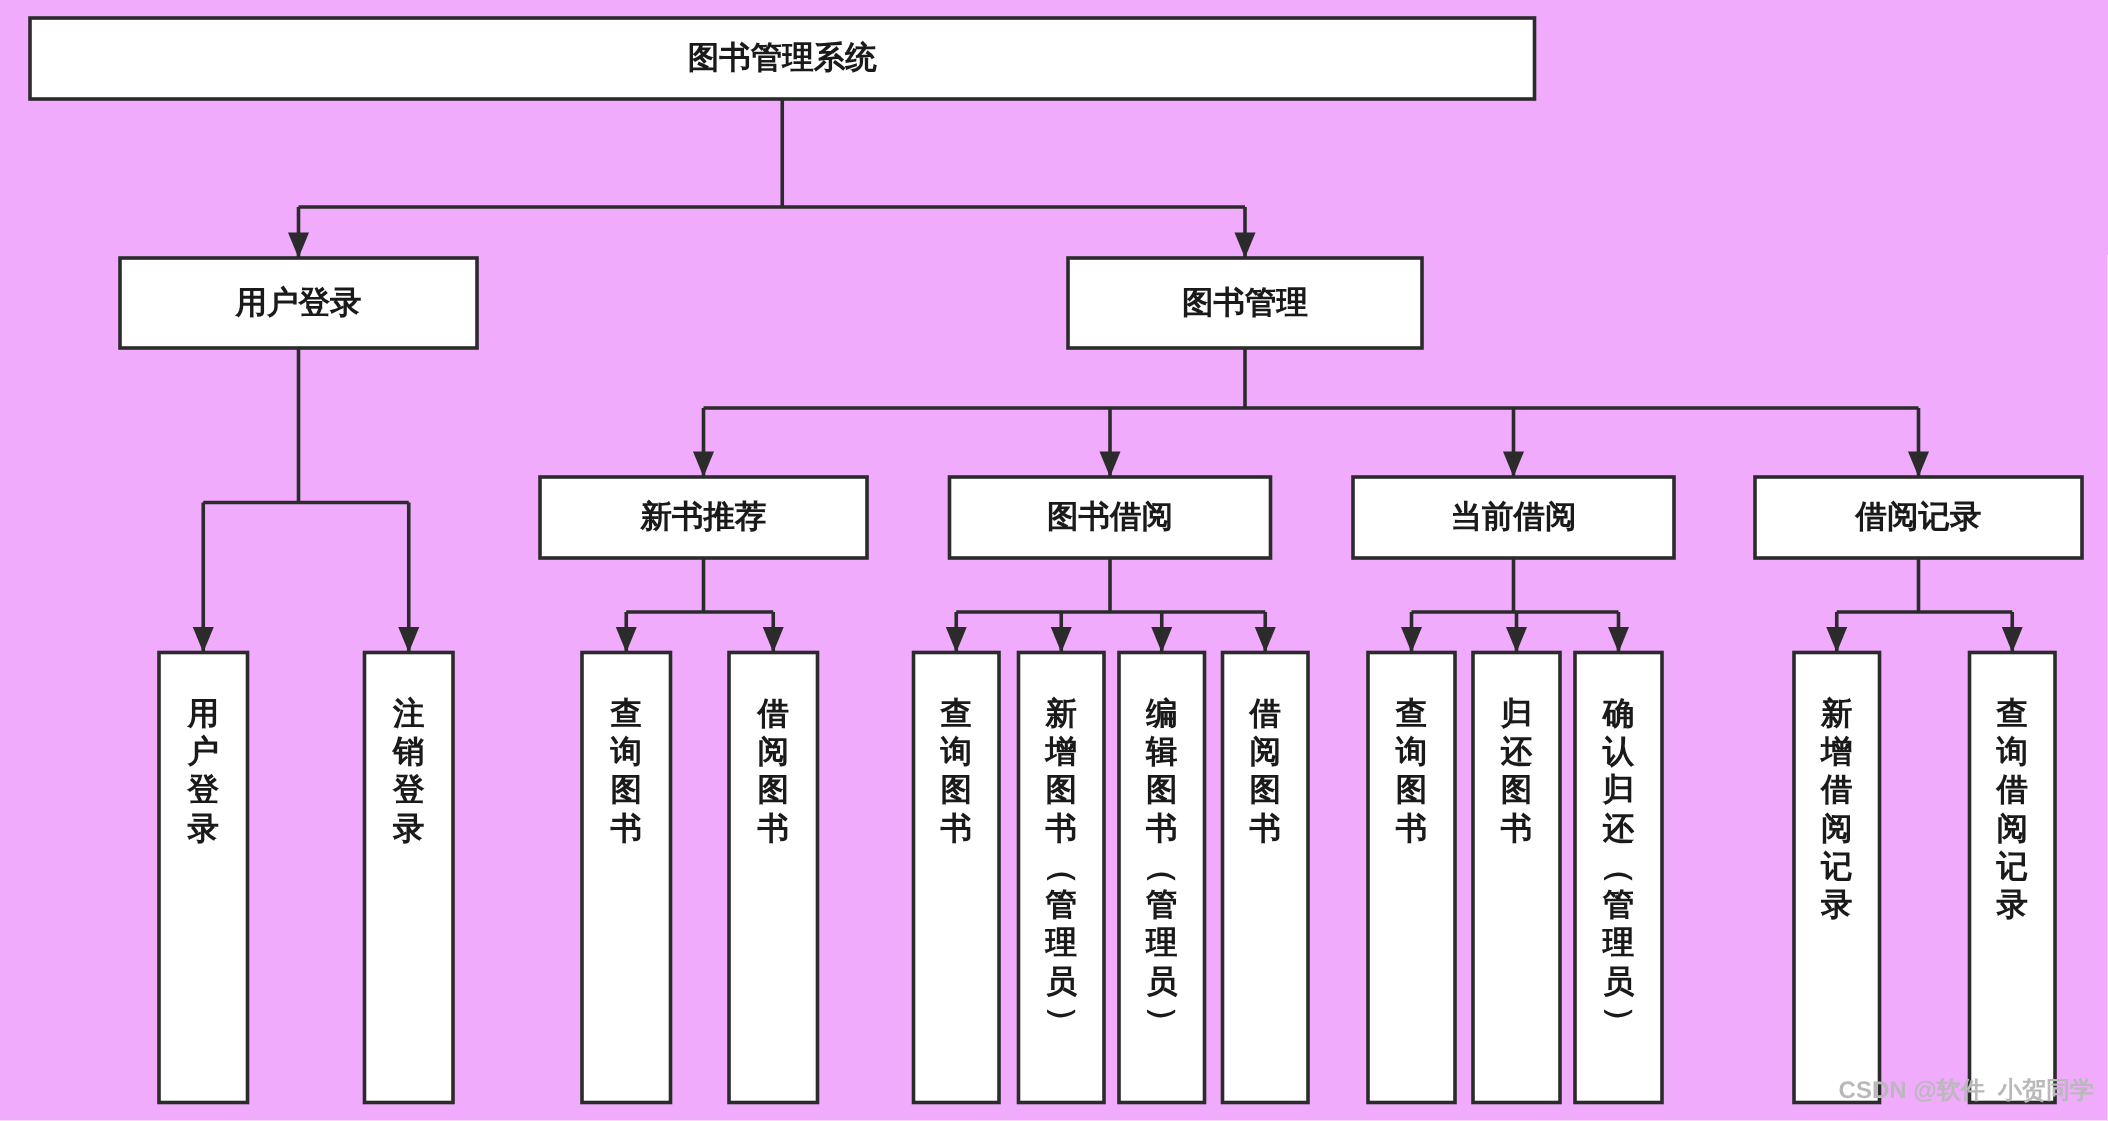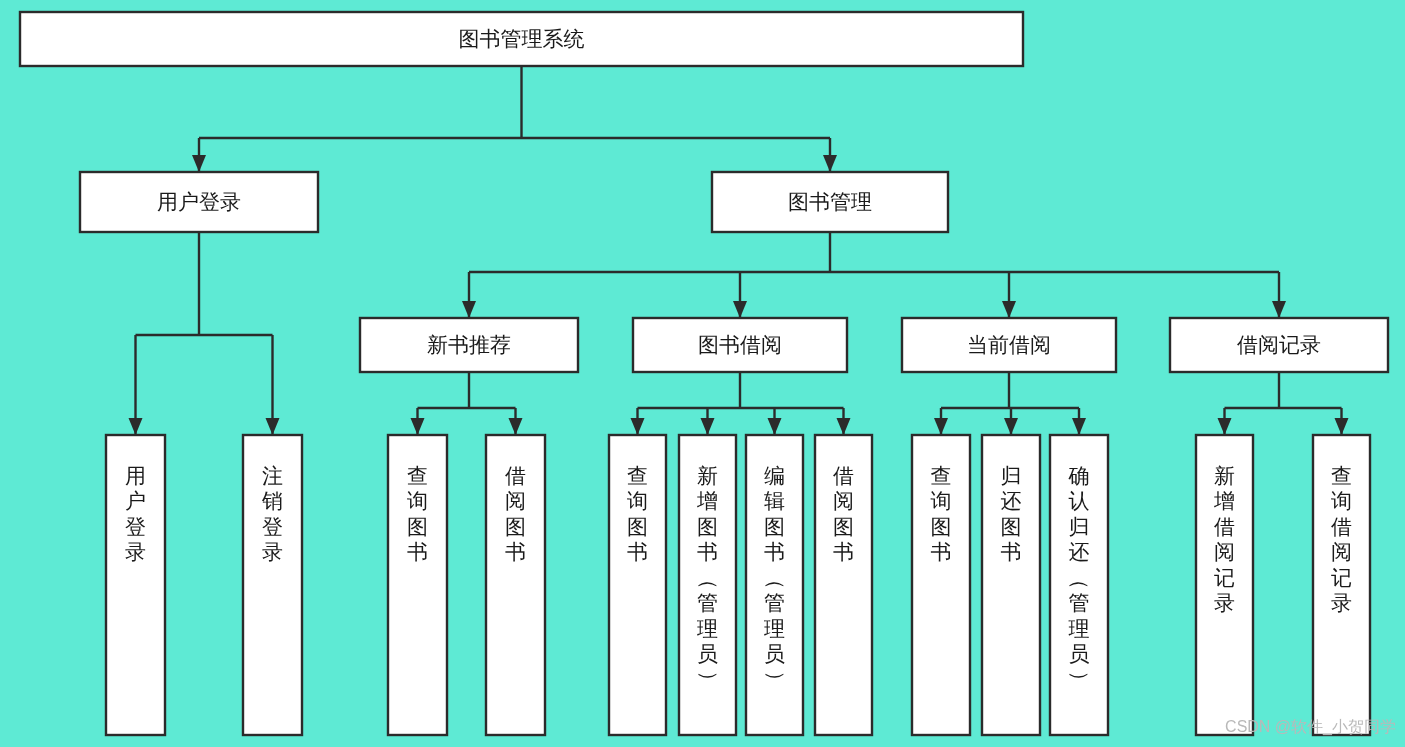--- a/index.html
+++ b/index.html
@@ -8,22 +8,23 @@
     padding: 0;
     background: #ffffff;
   }
   body {
     font-family: "Liberation Sans", "DejaVu Sans", sans-serif;
   }
   #diagram-root {
     position: relative;
     width: 1405px;
     height: 747px;
-    background: #5eead4;
+    background: #f0abfc;
     overflow: hidden;
+    font-weight: bold;
   }
   svg#flowchart {
     position: absolute;
     left: 0;
     top: 0;
     width: 1405px;
     height: 747px;
     display: block;
   }
   .node-rect {

